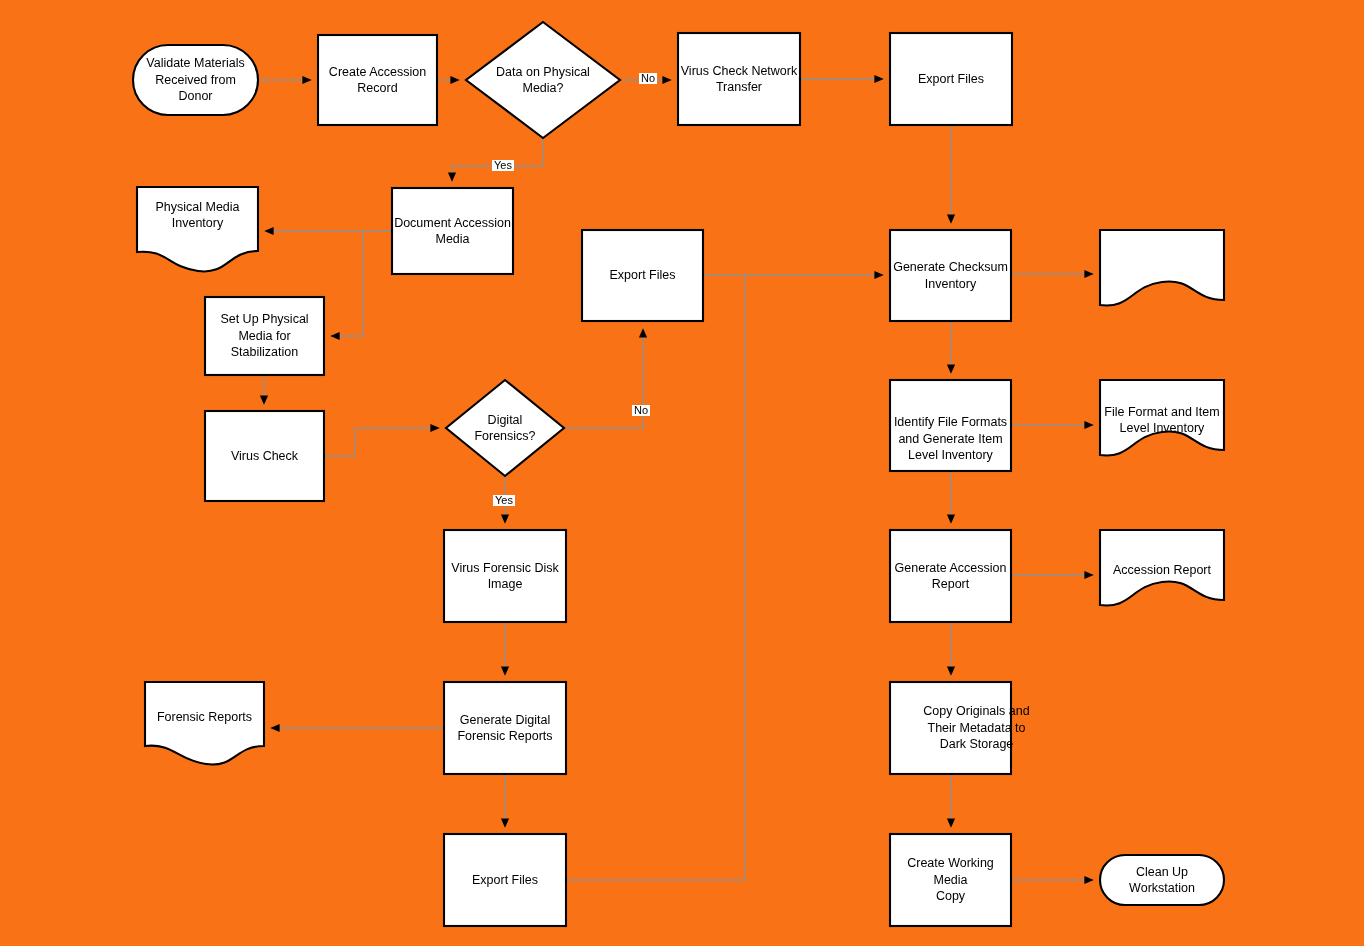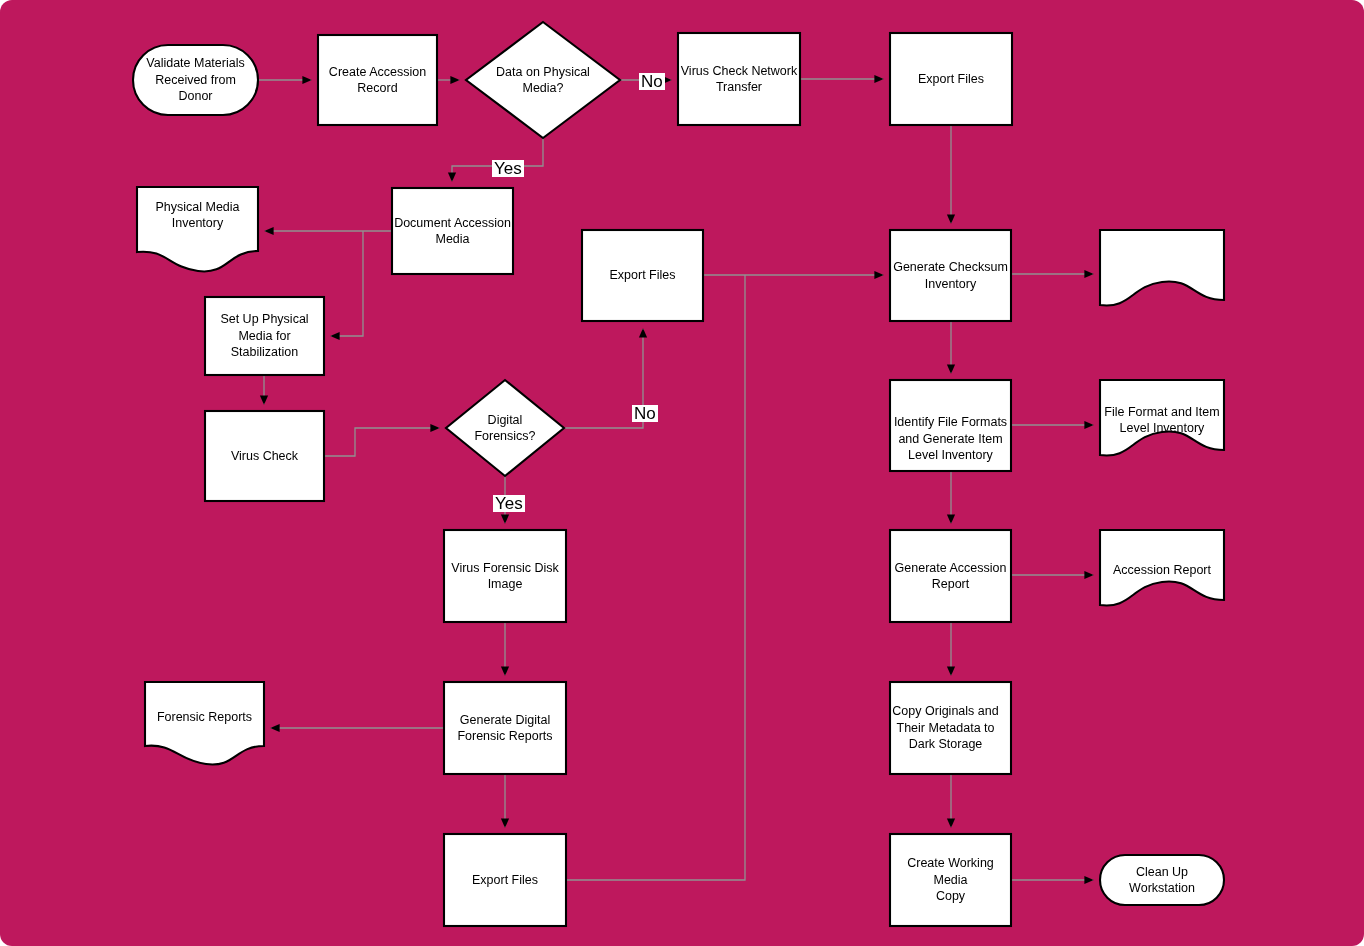--- a/index.html
+++ b/index.html
@@ -4,24 +4,23 @@
 <style>
   html, body {
     margin: 0;
     padding: 0;
     background: #ffffff;
   }
   #canvas {
     position: relative;
     width: 1364px;
     height: 946px;
-    background: #be185d;
+    background: #f97316;
     font-family: "Liberation Sans", sans-serif;
     overflow: hidden;
-    border-radius: 12px;
   }
   #flow-svg {
     position: absolute;
     left: 0;
     top: 0;
     width: 1364px;
     height: 946px;
   }
   .node-label {
     position: absolute;
@@ -31,21 +30,21 @@
     text-align: center;
     color: #000000;
     font-size: 12.5px;
     line-height: 1.32;
     white-space: pre-line;
     pointer-events: none;
   }
   .edge-label {
     position: absolute;
     color: #000000;
-    font-size: 17px;
+    font-size: 11px;
     line-height: 1;
     text-align: center;
     background: #ffffff;
     padding: 0 2px;
     white-space: nowrap;
   }
 </style>
 </head>
 <body>
 
@@ -155,21 +154,21 @@
 
   <div class="node-label" style="left:444px;top:530px;width:122px;height:92px;">Virus Forensic Disk
 Image</div>
   <div class="node-label" style="left:890px;top:530px;width:121px;height:92px;">Generate Accession
 Report</div>
   <div class="node-label" style="left:1100px;top:530px;width:124px;height:80px;">Accession Report</div>
 
   <div class="node-label" style="left:145px;top:682px;width:119px;height:70px;">Forensic Reports</div>
   <div class="node-label" style="left:444px;top:682px;width:122px;height:92px;">Generate Digital
 Forensic Reports</div>
-  <div class="node-label" style="left:890px;top:682px;width:111px;height:92px;">Copy Originals and
+  <div class="node-label" style="left:890px;top:682px;width:111px;height:92px;padding-left:31px;">Copy Originals and
 Their Metadata to
 Dark Storage</div>
 
   <div class="node-label" style="left:444px;top:834px;width:122px;height:92px;">Export Files</div>
   <div class="node-label" style="left:890px;top:834px;width:121px;height:92px;">Create Working Media
 Copy</div>
   <div class="node-label" style="left:1100px;top:855px;width:124px;height:50px;">Clean Up
 Workstation</div>
 
   <div class="edge-label" style="left:492px;top:160px;">Yes</div>

